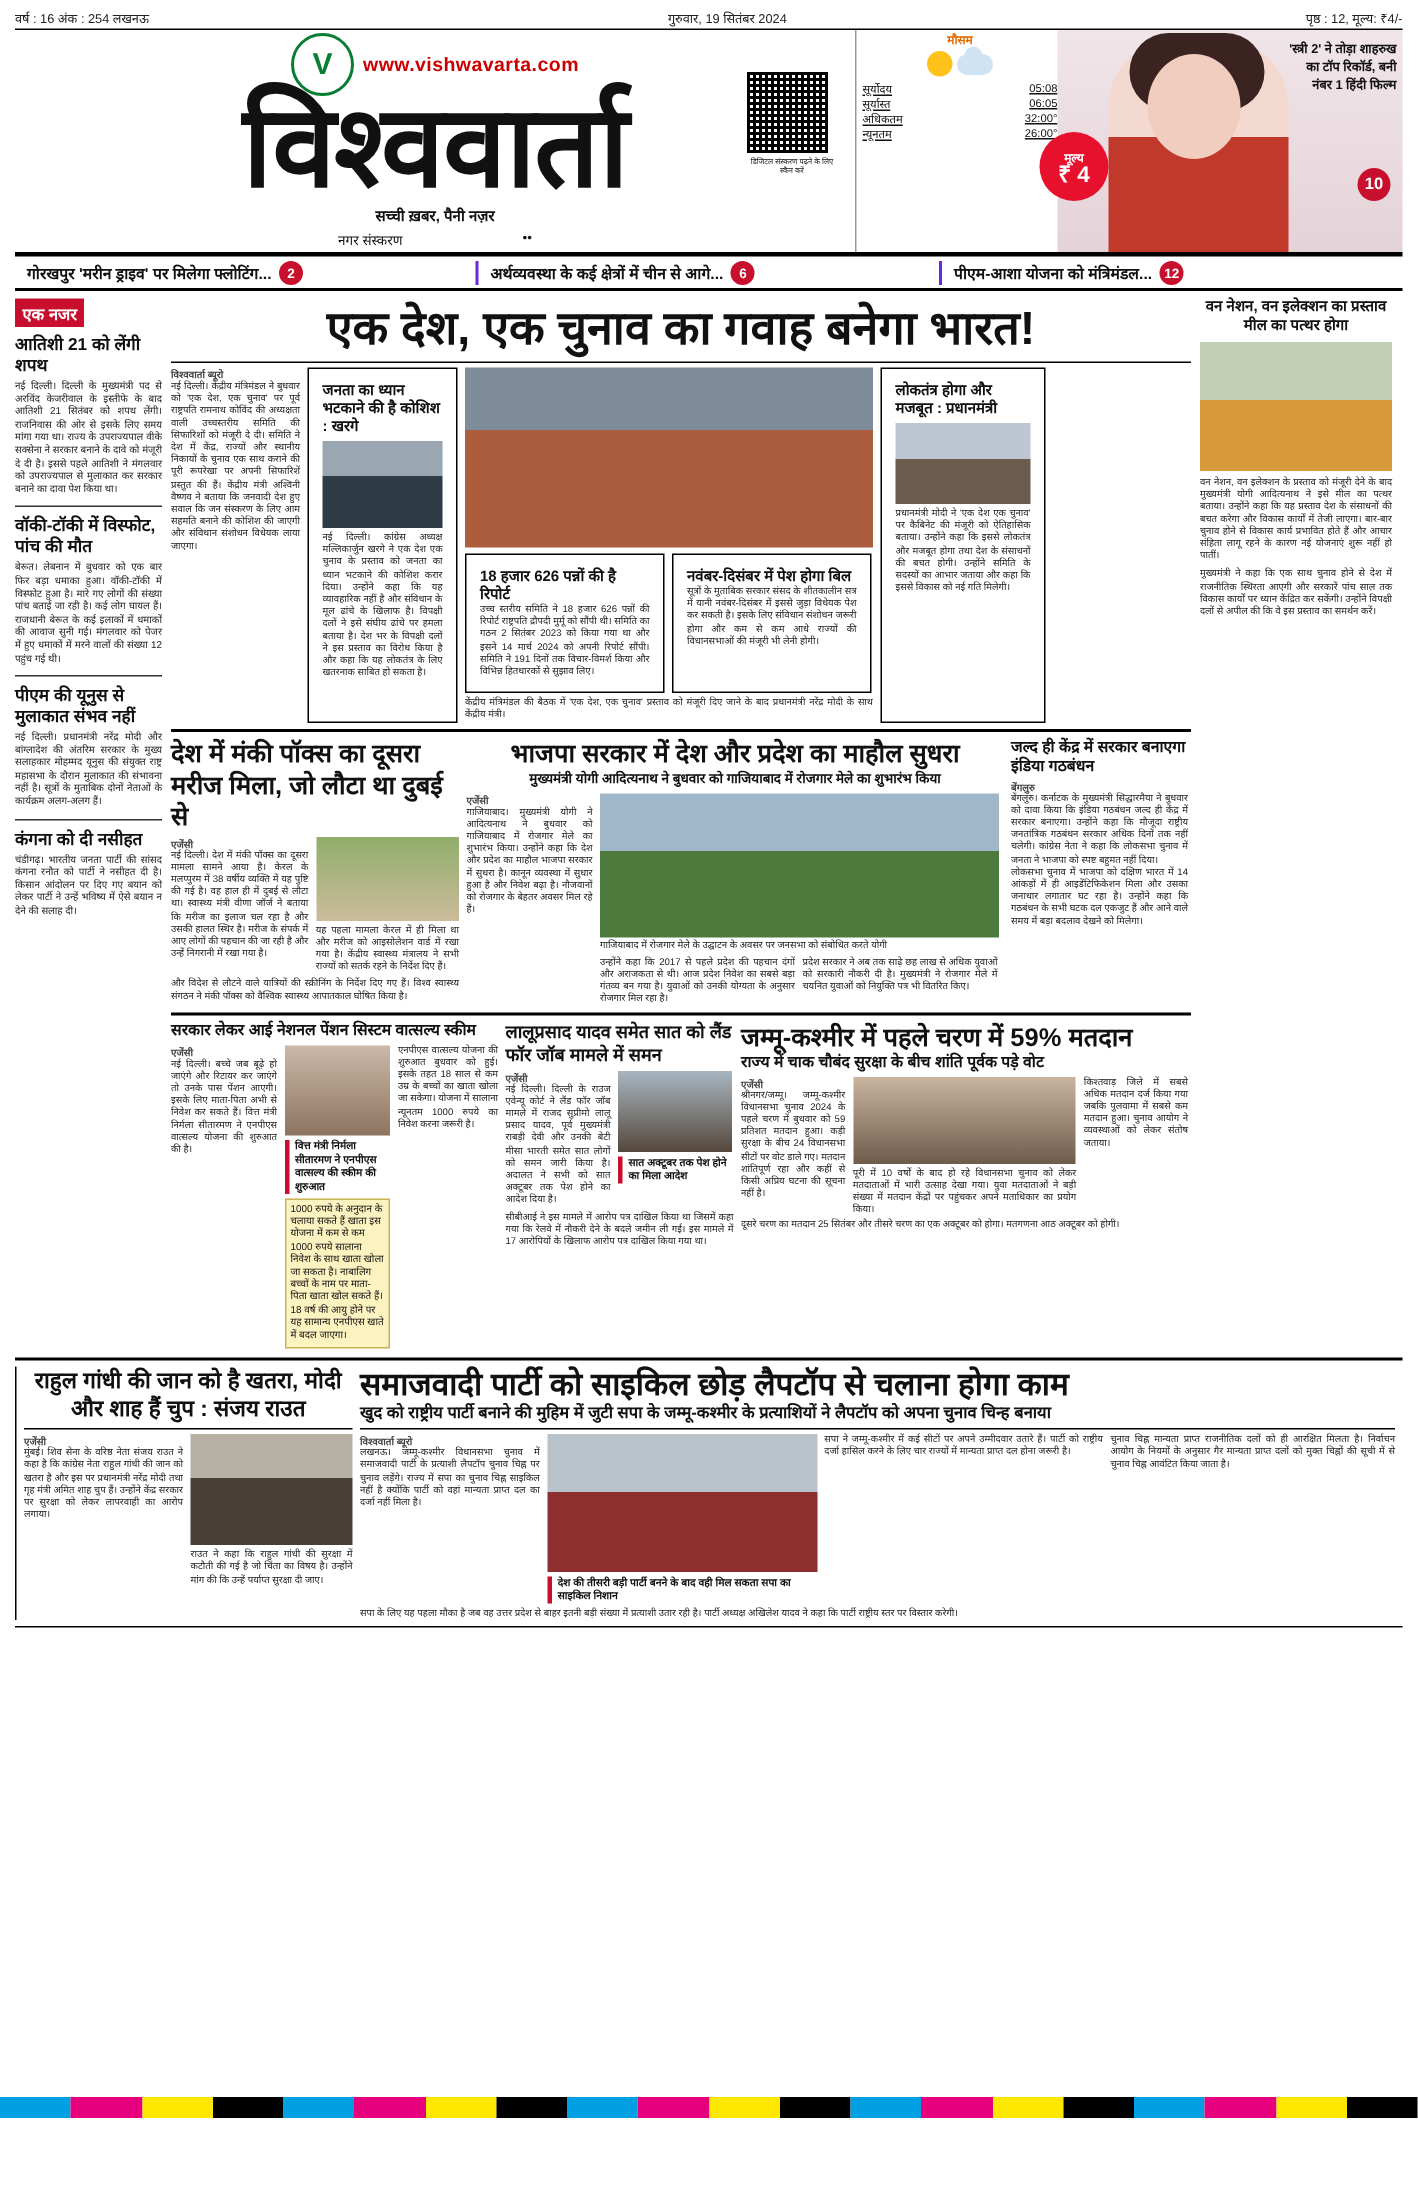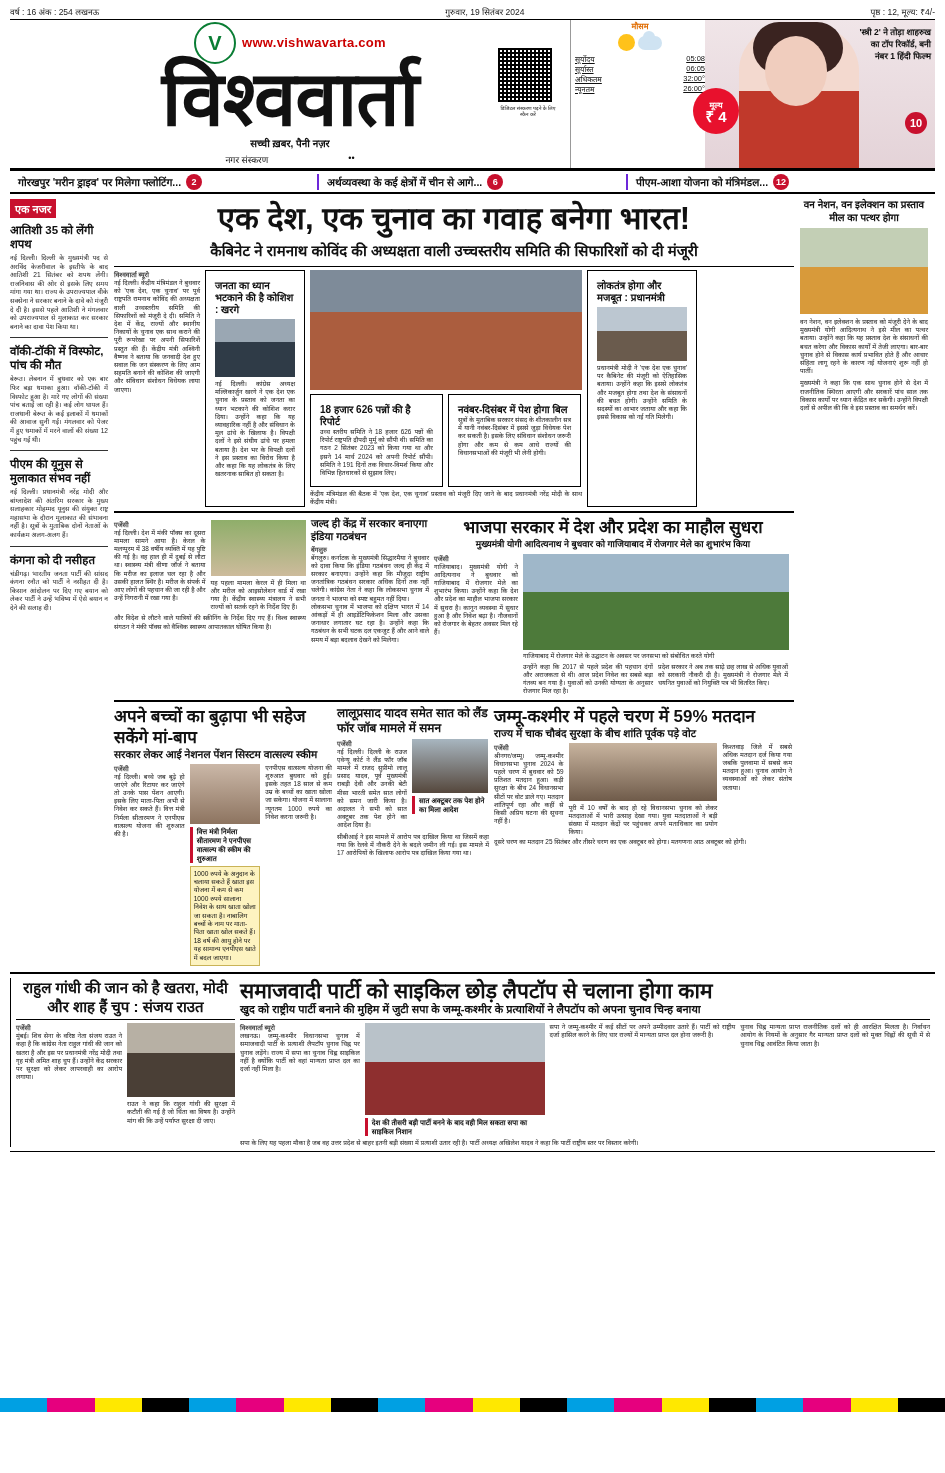--- a/index.html
+++ b/index.html
@@ -184,21 +184,21 @@
       <span>पीएम-आशा योजना को मंत्रिमंडल...</span>
       <span class="pg">12</span>
     </div>
   </div>
 
   <div class="body-grid">
 
     <div class="col-left">
       <div class="eknazar-h">एक नजर</div>
       <div>
-        <div class="ln-title">आतिशी 35 को लेंगी शपथ</div>
+        <div class="ln-title">आतिशी 21 को लेंगी शपथ</div>
         <div class="ln-body">नई दिल्ली। दिल्ली के मुख्यमंत्री पद से अरविंद केजरीवाल के इस्तीफे के बाद आतिशी 21 सितंबर को शपथ लेंगी। राजनिवास की ओर से इसके लिए समय मांगा गया था। राज्य के उपराज्यपाल वीके सक्सेना ने सरकार बनाने के दावे को मंजूरी दे दी है। इससे पहले आतिशी ने मंगलवार को उपराज्यपाल से मुलाकात कर सरकार बनाने का दावा पेश किया था।</div>
       </div>
       <div class="hr"></div>
       <div>
         <div class="ln-title">वॉकी-टॉकी में विस्फोट, पांच की मौत</div>
         <div class="ln-body">बेरूत। लेबनान में बुधवार को एक बार फिर बड़ा धमाका हुआ। वॉकी-टॉकी में विस्फोट हुआ है। मारे गए लोगों की संख्या पांच बताई जा रही है। कई लोग घायल हैं। राजधानी बेरूत के कई इलाकों में धमाकों की आवाज सुनी गई। मंगलवार को पेजर में हुए धमाकों में मरने वालों की संख्या 12 पहुंच गई थी।</div>
       </div>
       <div class="hr"></div>
       <div>
         <div class="ln-title">पीएम की यूनुस से मुलाकात संभव नहीं</div>
@@ -207,21 +207,20 @@
       <div class="hr"></div>
       <div>
         <div class="ln-title">कंगना को दी नसीहत</div>
         <div class="ln-body">चंडीगढ़। भारतीय जनता पार्टी की सांसद कंगना रनौत को पार्टी ने नसीहत दी है। किसान आंदोलन पर दिए गए बयान को लेकर पार्टी ने उन्हें भविष्य में ऐसे बयान न देने की सलाह दी।</div>
       </div>
     </div>
 
     <div class="col-main">
 
       <h1 class="lead">एक देश, एक चुनाव का गवाह बनेगा भारत!</h1>
-      <h2 class="sub">कैबिनेट ने रामनाथ कोविंद की अध्यक्षता वाली उच्चस्तरीय समिति की सिफारिशों को दी मंजूरी</h2>
       <div class="thinrule"></div>
 
       <div class="cols">
         <div style="width:86px">
           <div class="byline">विश्ववार्ता ब्यूरो</div>
           <div class="micro">नई दिल्ली। केंद्रीय मंत्रिमंडल ने बुधवार को 'एक देश, एक चुनाव' पर पूर्व राष्ट्रपति रामनाथ कोविंद की अध्यक्षता वाली उच्चस्तरीय समिति की सिफारिशों को मंजूरी दे दी। समिति ने देश में केंद्र, राज्यों और स्थानीय निकायों के चुनाव एक साथ कराने की पूरी रूपरेखा पर अपनी सिफारिशें प्रस्तुत की हैं। केंद्रीय मंत्री अश्विनी वैष्णव ने बताया कि जनवादी देश हुए सवाल कि जन संस्करण के लिए आम सहमति बनाने की कोशिश की जाएगी और संविधान संशोधन विधेयक लाया जाएगा।</div>
         </div>
         <div style="width:100px" class="box">
           <div class="boxhead">जनता का ध्यान भटकाने की है कोशिश : खरगे</div>
           <div class="photo" style="height:58px;margin:3px 0;background:linear-gradient(180deg,#9aa7b3 0 40%,#2f3b47 40%)"></div>
@@ -245,65 +244,65 @@
           <div class="boxhead">लोकतंत्र होगा और मजबूत : प्रधानमंत्री</div>
           <div class="photo" style="height:54px;margin:3px 0;background:linear-gradient(180deg,#bcc7d1 0 45%,#6a5b4d 45%)"></div>
           <div class="micro">प्रधानमंत्री मोदी ने 'एक देश एक चुनाव' पर कैबिनेट की मंजूरी को ऐतिहासिक बताया। उन्होंने कहा कि इससे लोकतंत्र और मजबूत होगा तथा देश के संसाधनों की बचत होगी। उन्होंने समिति के सदस्यों का आभार जताया और कहा कि इससे विकास को नई गति मिलेगी।</div>
         </div>
       </div>
 
       <div class="rule"></div>
 
       <div class="cols">
         <div style="width:192px">
+          <div class="sectionhead">देश में मंकी पॉक्स का दूसरा मरीज मिला, जो लौटा था दुबई से</div>
           <div class="cols" style="margin-top:3px">
             <div style="width:92px">
               <div class="byline">एजेंसी</div>
               <div class="micro">नई दिल्ली। देश में मंकी पॉक्स का दूसरा मामला सामने आया है। केरल के मलप्पुरम में 38 वर्षीय व्यक्ति में यह पुष्टि की गई है। वह हाल ही में दुबई से लौटा था। स्वास्थ्य मंत्री वीणा जॉर्ज ने बताया कि मरीज का इलाज चल रहा है और उसकी हालत स्थिर है। मरीज के संपर्क में आए लोगों की पहचान की जा रही है और उन्हें निगरानी में रखा गया है।</div>
             </div>
             <div style="width:96px">
               <div class="photo" style="height:56px;background:linear-gradient(180deg,#8fae6a,#cdbb9c)"></div>
               <div class="micro" style="margin-top:3px">यह पहला मामला केरल में ही मिला था और मरीज को आइसोलेशन वार्ड में रखा गया है। केंद्रीय स्वास्थ्य मंत्रालय ने सभी राज्यों को सतर्क रहने के निर्देश दिए हैं।</div>
             </div>
           </div>
           <div class="micro" style="margin-top:3px">और विदेश से लौटने वाले यात्रियों की स्क्रीनिंग के निर्देश दिए गए हैं। विश्व स्वास्थ्य संगठन ने मंकी पॉक्स को वैश्विक स्वास्थ्य आपातकाल घोषित किया है।</div>
-        </div>
-
-        <div style="width:118px">
-          <div class="sectionsub">जल्द ही केंद्र में सरकार बनाएगा इंडिया गठबंधन</div>
-          <div class="byline" style="margin-top:2px">बेंगलुरु</div>
-          <div class="micro">बेंगलुरु। कर्नाटक के मुख्यमंत्री सिद्धारमैया ने बुधवार को दावा किया कि इंडिया गठबंधन जल्द ही केंद्र में सरकार बनाएगा। उन्होंने कहा कि मौजूदा राष्ट्रीय जनतांत्रिक गठबंधन सरकार अधिक दिनों तक नहीं चलेगी। कांग्रेस नेता ने कहा कि लोकसभा चुनाव में जनता ने भाजपा को स्पष्ट बहुमत नहीं दिया।</div>
-          <div class="micro">लोकसभा चुनाव में भाजपा को दक्षिण भारत में 14 आंकड़ों में ही आइडेंटिफिकेशन मिला और उसका जनाधार लगातार घट रहा है। उन्होंने कहा कि गठबंधन के सभी घटक दल एकजुट हैं और आने वाले समय में बड़ा बदलाव देखने को मिलेगा।</div>
         </div>
 
         <div style="width:358px">
           <div class="sectionhead" style="text-align:center">भाजपा सरकार में देश और प्रदेश का माहौल सुधरा</div>
           <div class="sectionsub" style="text-align:center;font-size:9px">मुख्यमंत्री योगी आदित्यनाथ ने बुधवार को गाजियाबाद में रोजगार मेले का शुभारंभ किया</div>
           <div class="cols" style="margin-top:3px">
             <div style="width:84px">
               <div class="byline">एजेंसी</div>
               <div class="micro">गाजियाबाद। मुख्यमंत्री योगी ने आदित्यनाथ ने बुधवार को गाजियाबाद में रोजगार मेले का शुभारंभ किया। उन्होंने कहा कि देश और प्रदेश का माहौल भाजपा सरकार में सुधरा है। कानून व्यवस्था में सुधार हुआ है और निवेश बढ़ा है। नौजवानों को रोजगार के बेहतर अवसर मिल रहे हैं।</div>
             </div>
             <div style="width:266px">
               <div class="photo green" style="height:96px"></div>
               <div class="micro" style="margin-top:2px">गाजियाबाद में रोजगार मेले के उद्घाटन के अवसर पर जनसभा को संबोधित करते योगी</div>
               <div class="cols" style="margin-top:3px">
                 <div style="width:130px" class="micro">उन्होंने कहा कि 2017 से पहले प्रदेश की पहचान दंगों और अराजकता से थी। आज प्रदेश निवेश का सबसे बड़ा गंतव्य बन गया है। युवाओं को उनकी योग्यता के अनुसार रोजगार मिल रहा है।</div>
                 <div style="width:130px" class="micro">प्रदेश सरकार ने अब तक साढ़े छह लाख से अधिक युवाओं को सरकारी नौकरी दी है। मुख्यमंत्री ने रोजगार मेले में चयनित युवाओं को नियुक्ति पत्र भी वितरित किए।</div>
               </div>
             </div>
           </div>
         </div>
+
+        <div style="width:118px">
+          <div class="sectionsub">जल्द ही केंद्र में सरकार बनाएगा इंडिया गठबंधन</div>
+          <div class="byline" style="margin-top:2px">बेंगलुरु</div>
+          <div class="micro">बेंगलुरु। कर्नाटक के मुख्यमंत्री सिद्धारमैया ने बुधवार को दावा किया कि इंडिया गठबंधन जल्द ही केंद्र में सरकार बनाएगा। उन्होंने कहा कि मौजूदा राष्ट्रीय जनतांत्रिक गठबंधन सरकार अधिक दिनों तक नहीं चलेगी। कांग्रेस नेता ने कहा कि लोकसभा चुनाव में जनता ने भाजपा को स्पष्ट बहुमत नहीं दिया।</div>
+          <div class="micro">लोकसभा चुनाव में भाजपा को दक्षिण भारत में 14 आंकड़ों में ही आइडेंटिफिकेशन मिला और उसका जनाधार लगातार घट रहा है। उन्होंने कहा कि गठबंधन के सभी घटक दल एकजुट हैं और आने वाले समय में बड़ा बदलाव देखने को मिलेगा।</div>
+        </div>
       </div>
 
       <div class="rule"></div>
 
       <div class="cols">
         <div style="width:218px">
-          <div class="sectionhead">अपने बच्चों का बुढ़ापा भी सहेज सकेंगे मां-बाप</div>
           <div class="sectionsub">सरकार लेकर आई नेशनल पेंशन सिस्टम वात्सल्य स्कीम</div>
           <div class="cols" style="margin-top:3px">
             <div style="width:72px">
               <div class="byline">एजेंसी</div>
               <div class="micro">नई दिल्ली। बच्चे जब बूढ़े हो जाएंगे और रिटायर कर जाएंगे तो उनके पास पेंशन आएगी। इसके लिए माता-पिता अभी से निवेश कर सकते हैं। वित्त मंत्री निर्मला सीतारमण ने एनपीएस वात्सल्य योजना की शुरुआत की है।</div>
             </div>
             <div style="width:72px">
               <div class="photo ppl" style="height:60px"></div>
               <div class="quotebar" style="margin-top:3px">वित्त मंत्री निर्मला सीतारमण ने एनपीएस वात्सल्य की स्कीम की शुरुआत</div>
               <div class="yellowbox" style="margin-top:3px">1000 रुपये के अनुदान के चलाया सकते हैं खाता

